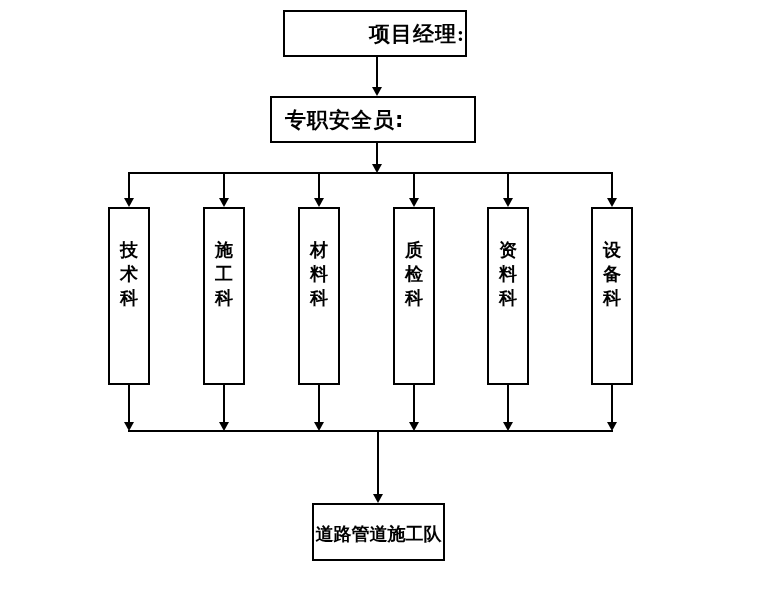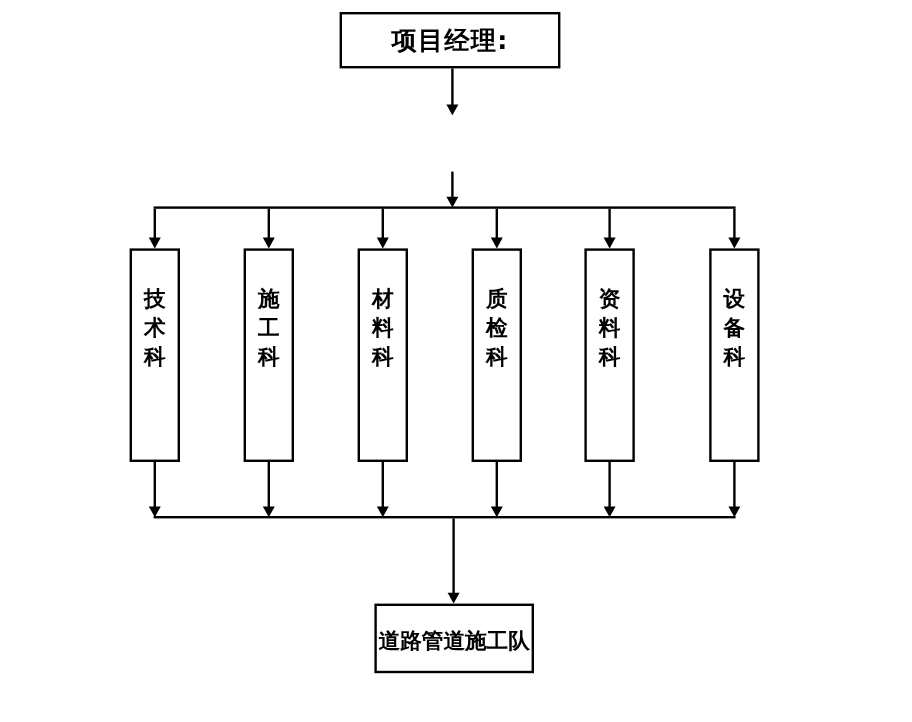--- a/index.html
+++ b/index.html
@@ -19,23 +19,24 @@
     position: absolute;
     box-sizing: border-box;
     background: #ffffff;
     border: 2px solid #000000;
     color: #000000;
     font-weight: bold;
   }
   .box-top {
     left: 283px; top: 10px;
     width: 184px; height: 47px;
-    display: flex; align-items: center; justify-content: center;
+    display: flex; align-items: center; justify-content: flex-end;
     font-size: 21px;
     letter-spacing: 1px;
+    font-family: Liberation Serif, serif;
   }
   .box-safety {
     left: 270px; top: 96px;
     width: 206px; height: 47px;
     display: flex; align-items: center;
     padding-left: 13px;
     font-size: 21px;
     letter-spacing: 1px;
   }
   .box-dept {
@@ -73,20 +74,23 @@
 
 <div id="canvas">
 
   <div class="box box-top">
     <span>项目经理:</span>
   </div>
 
   <div class="vline" style="left:376px; top:57px; height:31px;"></div>
   <div class="arrow-down" style="left:372px; top:87px;"></div>
 
+  <div class="box box-safety">
+    <span>专职安全员:</span>
+  </div>
 
   <div class="vline" style="left:376px; top:143px; height:22px;"></div>
   <div class="arrow-down" style="left:372px; top:164px;"></div>
 
   <div class="hline" style="left:128px; top:172px; width:485px;"></div>
 
   <div class="vline" style="left:128px; top:174px; height:25px;"></div>
   <div class="arrow-down" style="left:124px; top:198px;"></div>
   <div class="vline" style="left:223px; top:174px; height:25px;"></div>
   <div class="arrow-down" style="left:219px; top:198px;"></div>

